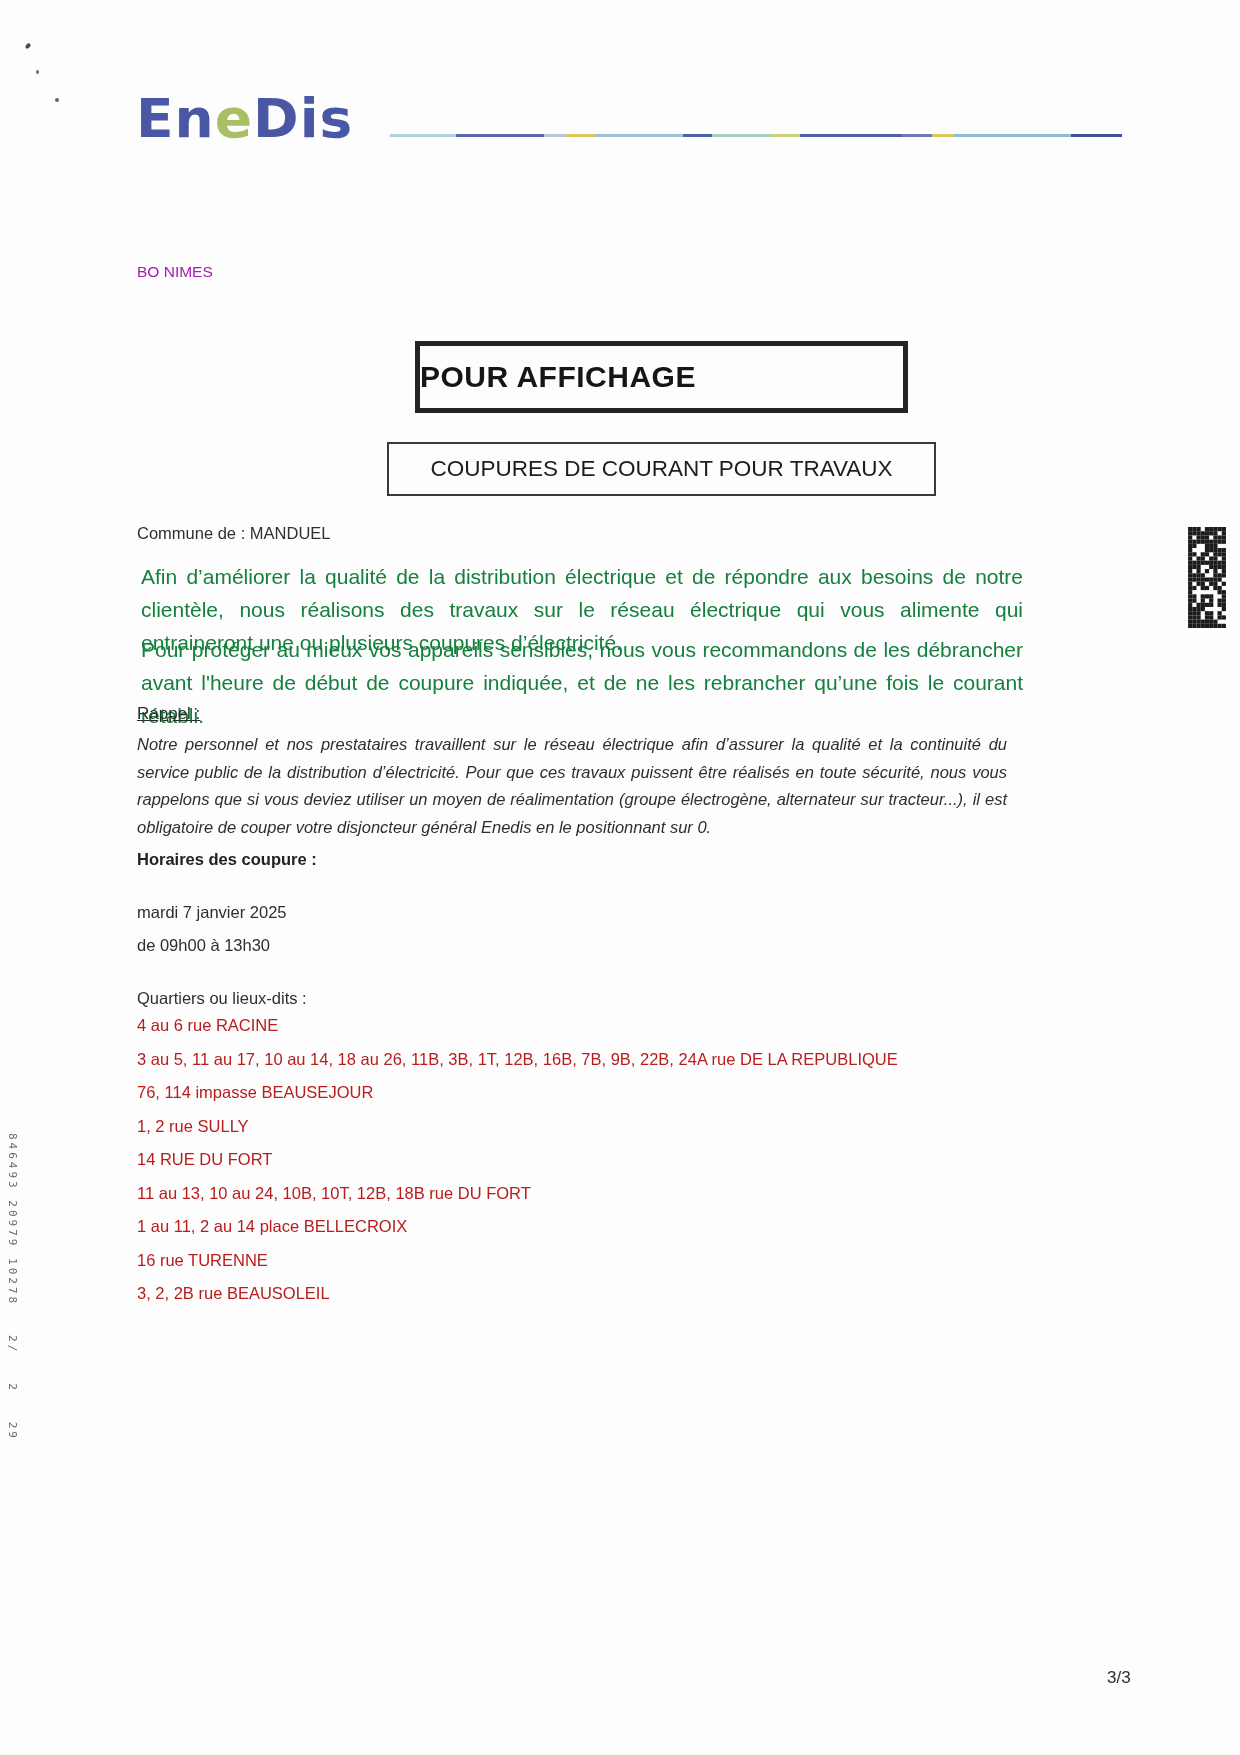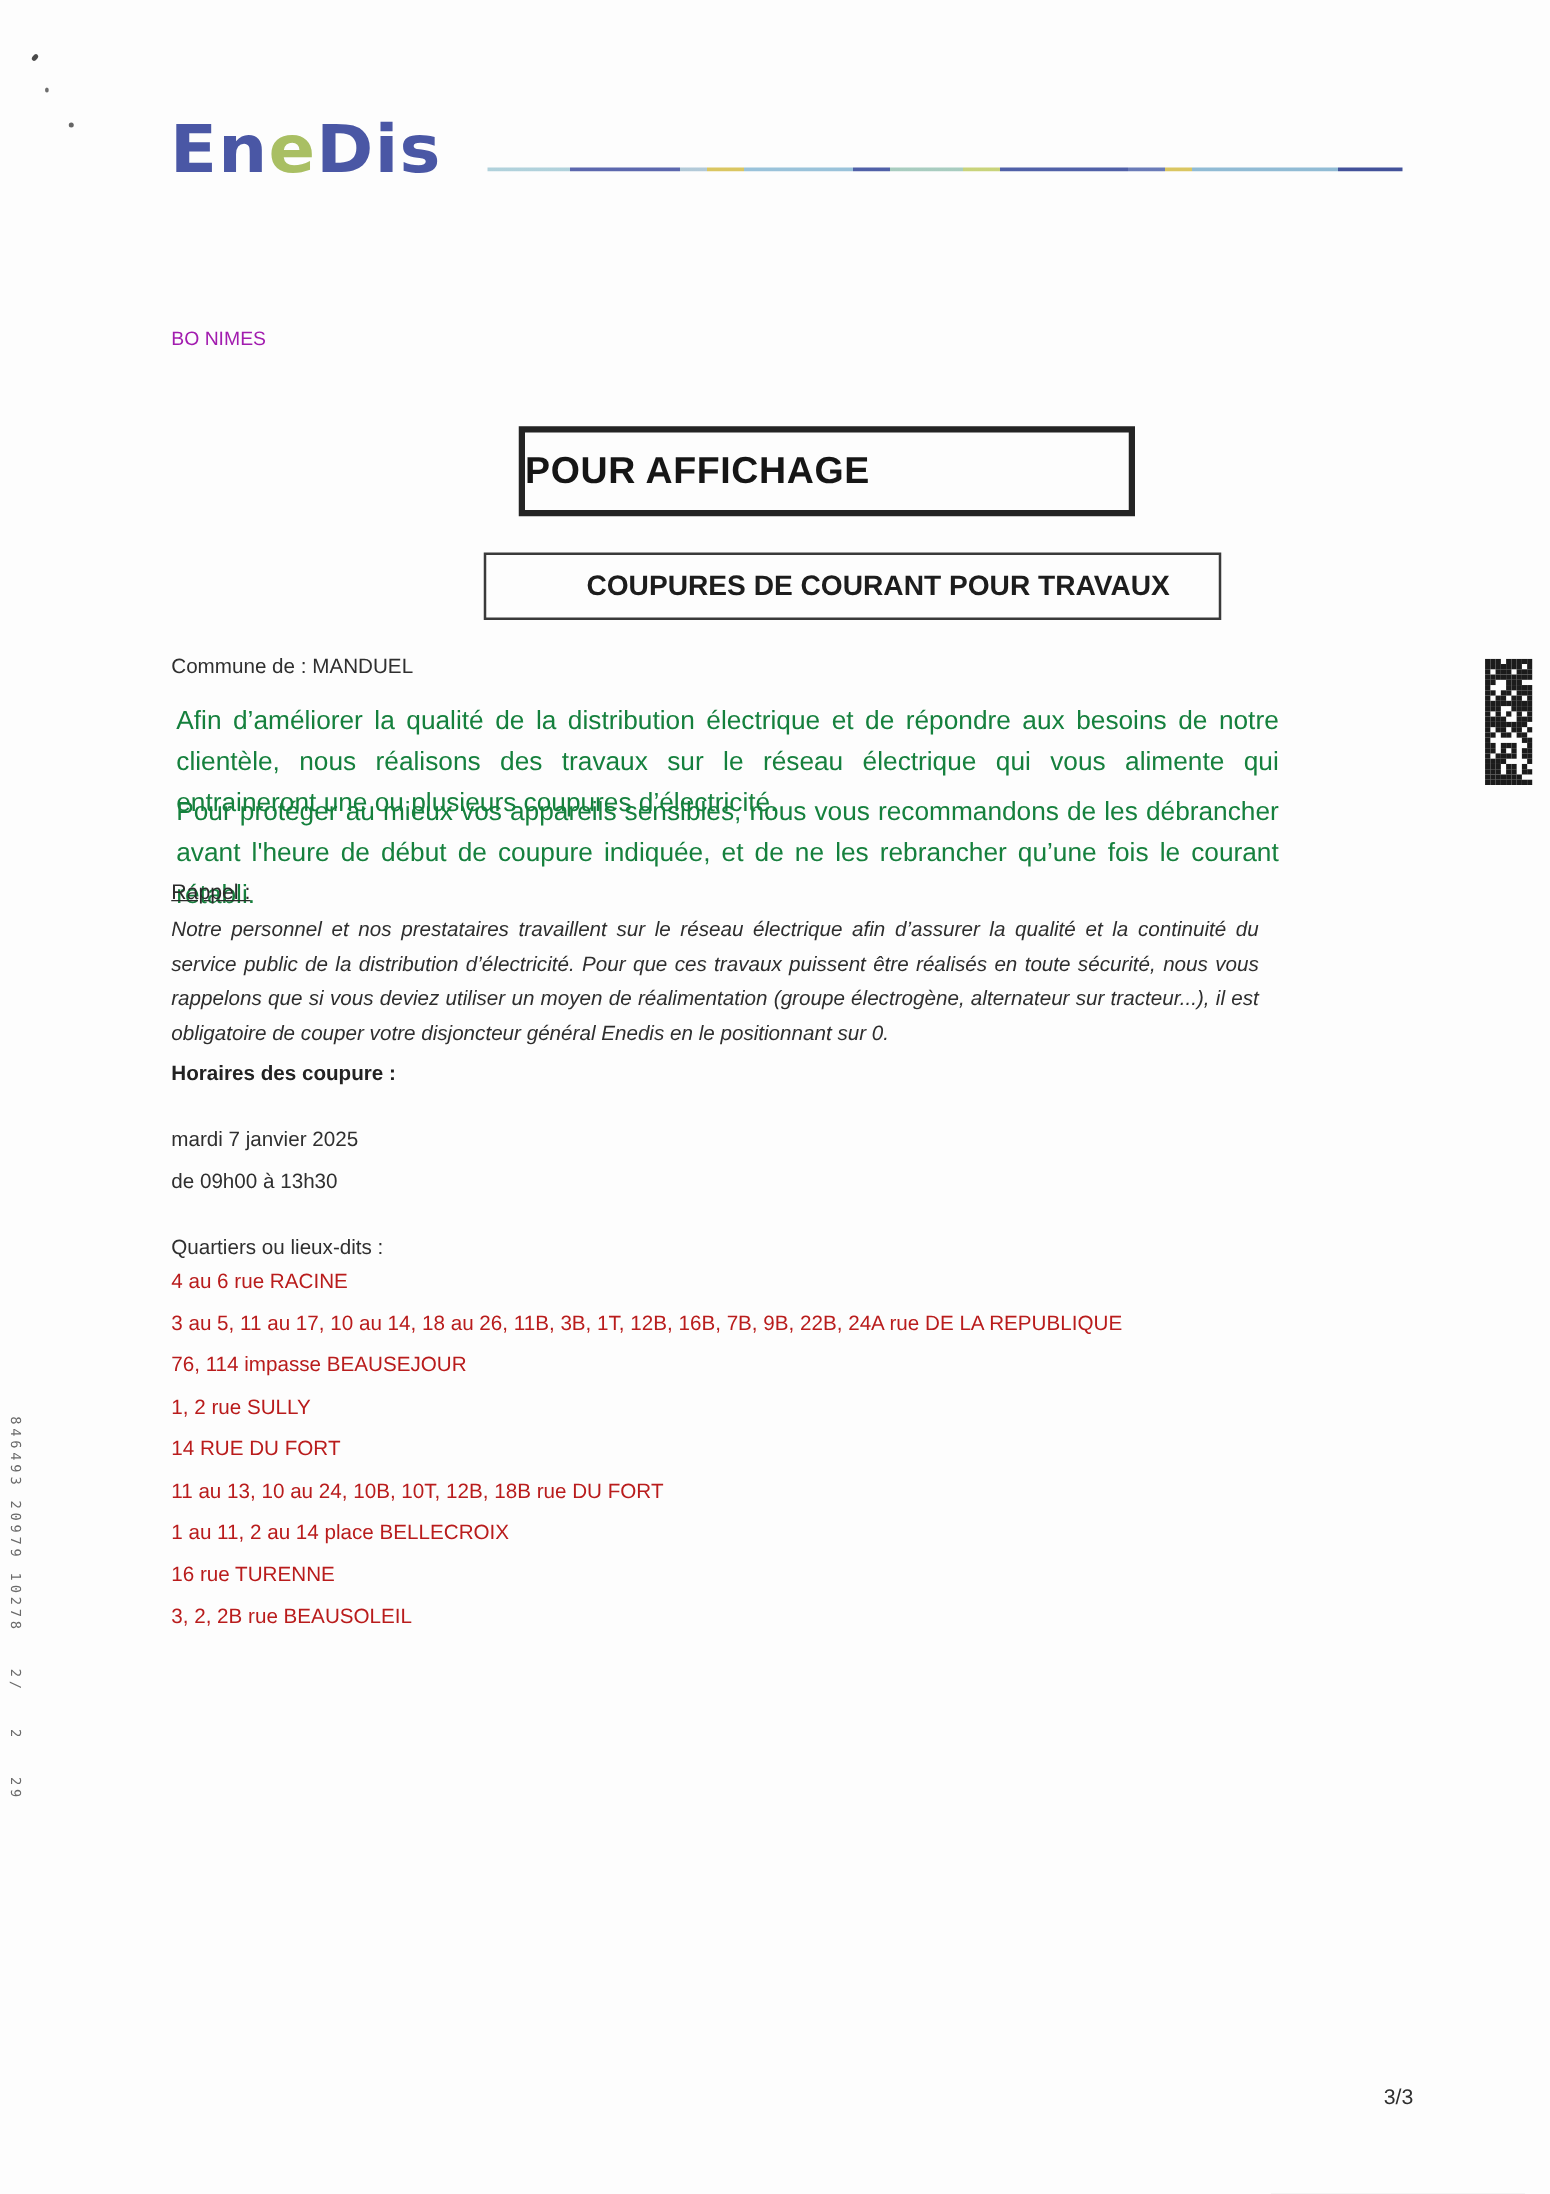--- a/index.html
+++ b/index.html
@@ -43,21 +43,21 @@
   .banner-main{
     position:absolute;left:415px;top:341px;width:483px;height:62px;
     border:5px solid #242424;
     display:flex;align-items:center;
     font-size:30px;font-weight:700;letter-spacing:.5px;color:#161616;
   }
   .banner-sub{
     position:absolute;left:387px;top:442px;width:545px;height:50px;
     border:2px solid #3a3a3a;
     display:flex;align-items:center;justify-content:center;
-    font-size:22.5px;font-weight:700;color:#1d1d1d;padding-left:41px;
+    font-size:22.5px;font-weight:400;color:#1d1d1d;
   }
 
   .commune{position:absolute;left:137px;top:524px;font-size:16.5px;}
 
   .para{
     position:absolute;left:137px;width:882px;margin:4px;
     font-size:21px;line-height:33px;text-align:justify;color:#15803d;
   }
   .p1{top:556px;}
   .p2{top:629px;}

